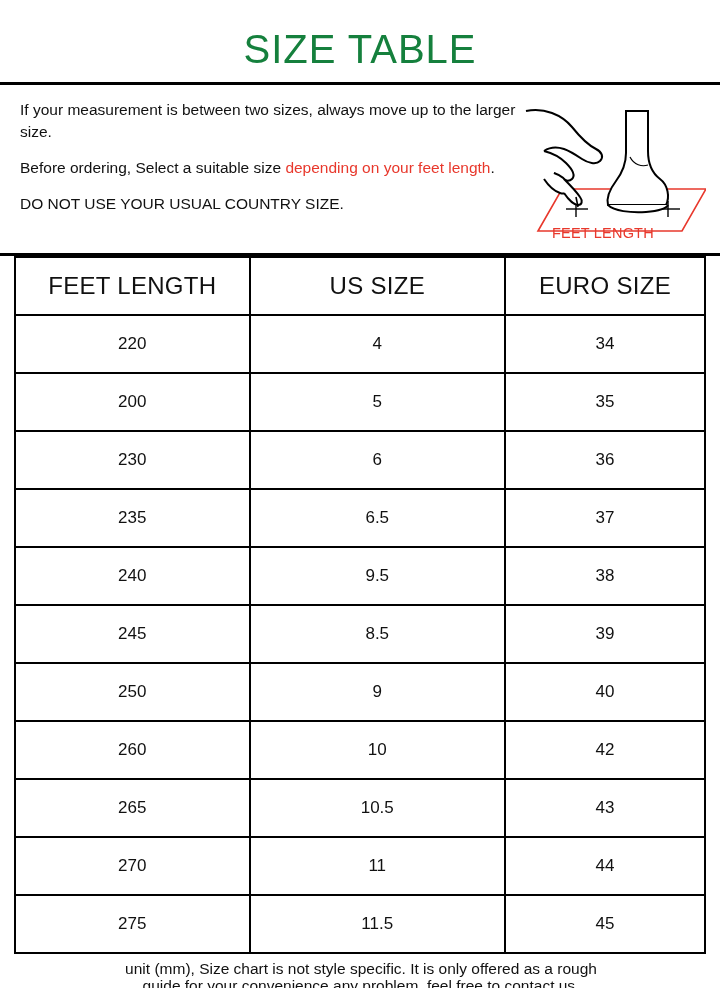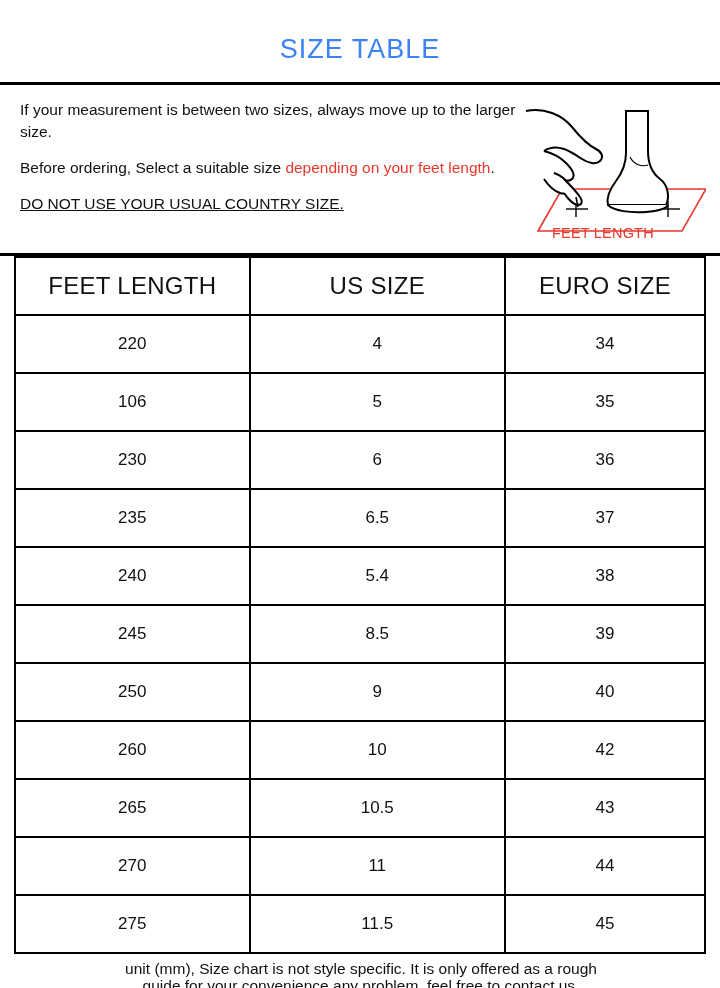--- a/index.html
+++ b/index.html
@@ -24,24 +24,24 @@
   }
 
   
   .title-wrap {
     height: 82px;
     display: flex;
     align-items: center;
     justify-content: center;
   }
   .title {
-    font-size: 27px;
+    font-size: 40px;
     letter-spacing: 1px;
     font-weight: 400;
-    color: #3b82f6;
+    color: #15803d;
     margin-top: 16px;
   }
 
   .rule {
     height: 3px;
     background: #000;
     width: 100%;
   }
 
   
@@ -51,21 +51,21 @@
     min-height: 168px;
     box-sizing: border-box;
   }
   .intro p {
     margin: 0 0 14px 0;
     font-size: 15.5px;
     line-height: 1.42;
     max-width: 500px;
     color: #111;
   }
-  .intro p.last { margin-bottom: 4px; text-decoration: underline; }
+  .intro p.last { margin-bottom: 4px; }
   .hl { color: #e8382c; }
 
   
   .illus {
     position: absolute;
     right: 14px;
     top: 8px;
     width: 196px;
     height: 150px;
   }
@@ -180,37 +180,37 @@
           <th>EURO SIZE</th>
         </tr>
       </thead>
       <tbody>
         <tr>
           <td>220</td>
           <td>4</td>
           <td>34</td>
         </tr>
         <tr>
-          <td>106</td>
+          <td>200</td>
           <td>5</td>
           <td>35</td>
         </tr>
         <tr>
           <td>230</td>
           <td>6</td>
           <td>36</td>
         </tr>
         <tr>
           <td>235</td>
           <td>6.5</td>
           <td>37</td>
         </tr>
         <tr>
           <td>240</td>
-          <td>5.4</td>
+          <td>9.5</td>
           <td>38</td>
         </tr>
         <tr>
           <td>245</td>
           <td>8.5</td>
           <td>39</td>
         </tr>
         <tr>
           <td>250</td>
           <td>9</td>

